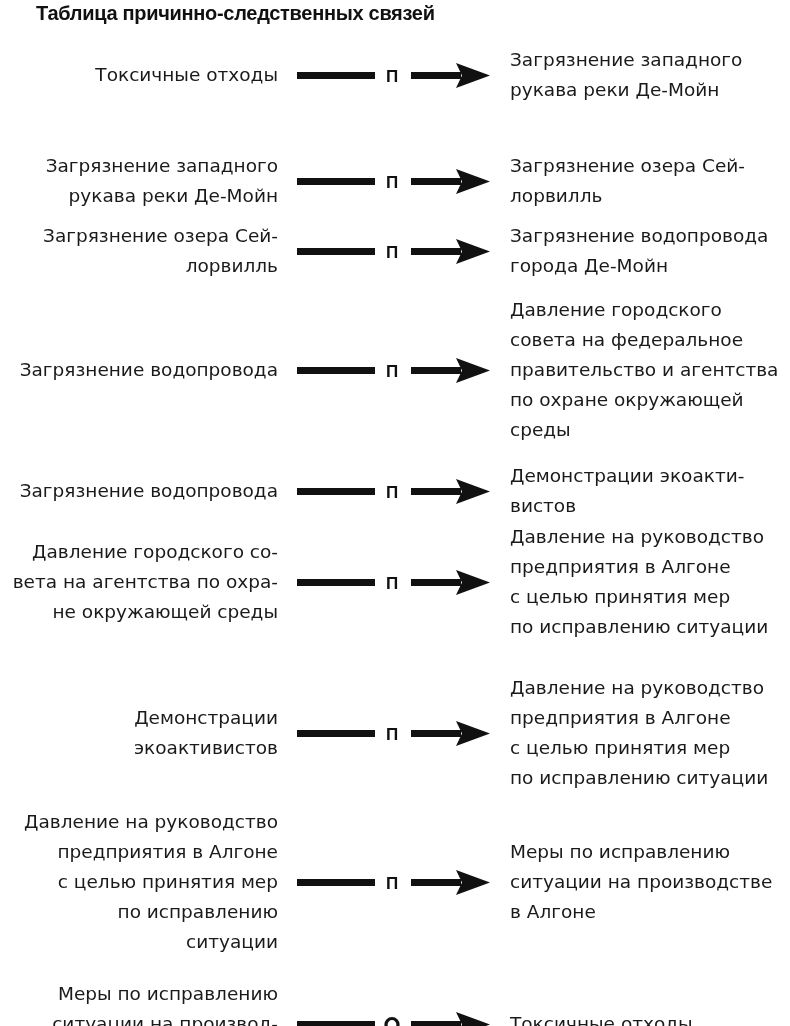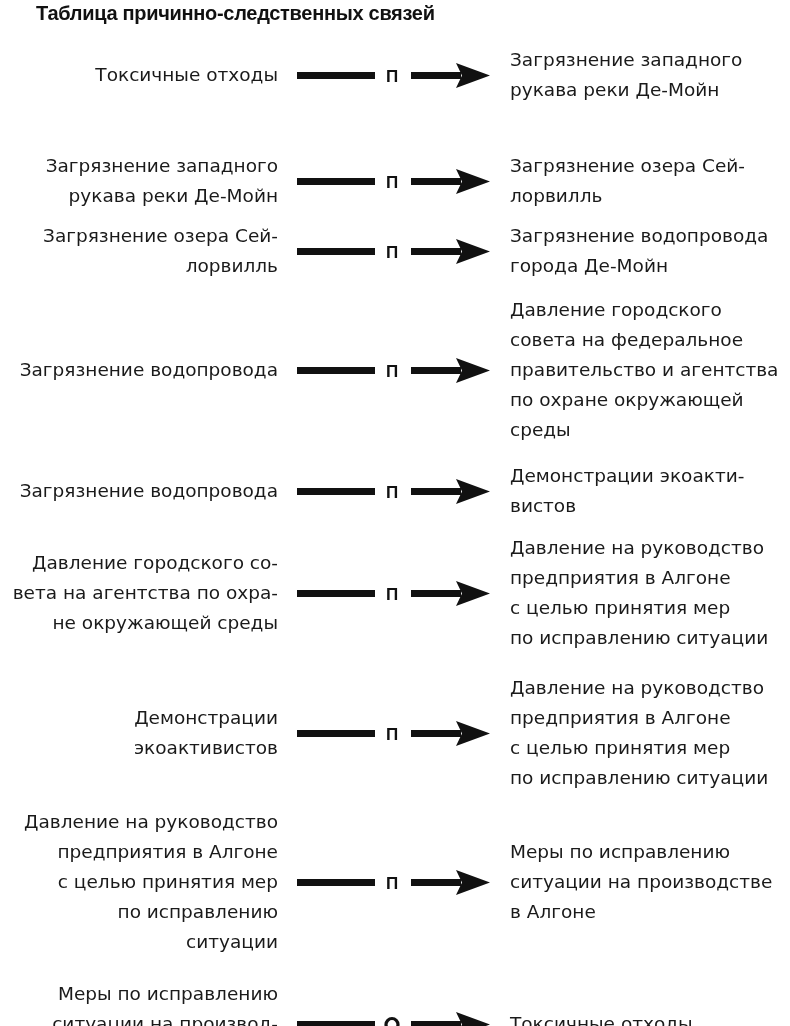--- a/index.html
+++ b/index.html
@@ -115,21 +115,21 @@
           <text x="98" y="22" font-family="Liberation Sans, sans-serif" font-weight="bold" font-size="17" text-anchor="middle" fill="#111">П</text>
           <rect x="117" y="12" width="50" height="7" fill="#111"></rect>
           <polygon points="162,3 196,15.5 162,28 168,15.5" fill="#111"></polygon>
         </svg>
       </div>
       <div class="effect" style="top: 0px;">
         <span class="line-text">Демонстрации экоакти-</span>
         <span class="line-text">вистов</span>
       </div>
     </div>
-    <div class="row" style="top: 533px; height: 120px;">
+    <div class="row" style="top: 522px; height: 120px;">
       <div class="cause" style="top: 15px;">
         <span class="line-text">Давление городского со-</span>
         <span class="line-text">вета на агентства по охра-</span>
         <span class="line-text">не окружающей среды</span>
       </div>
       <div class="connector" style="top: 45px;">
         <svg width="200" height="30">
           <rect x="3" y="12" width="78" height="7" fill="#111"></rect>
           <text x="98" y="22" font-family="Liberation Sans, sans-serif" font-weight="bold" font-size="17" text-anchor="middle" fill="#111">П</text>
           <rect x="117" y="12" width="50" height="7" fill="#111"></rect>

